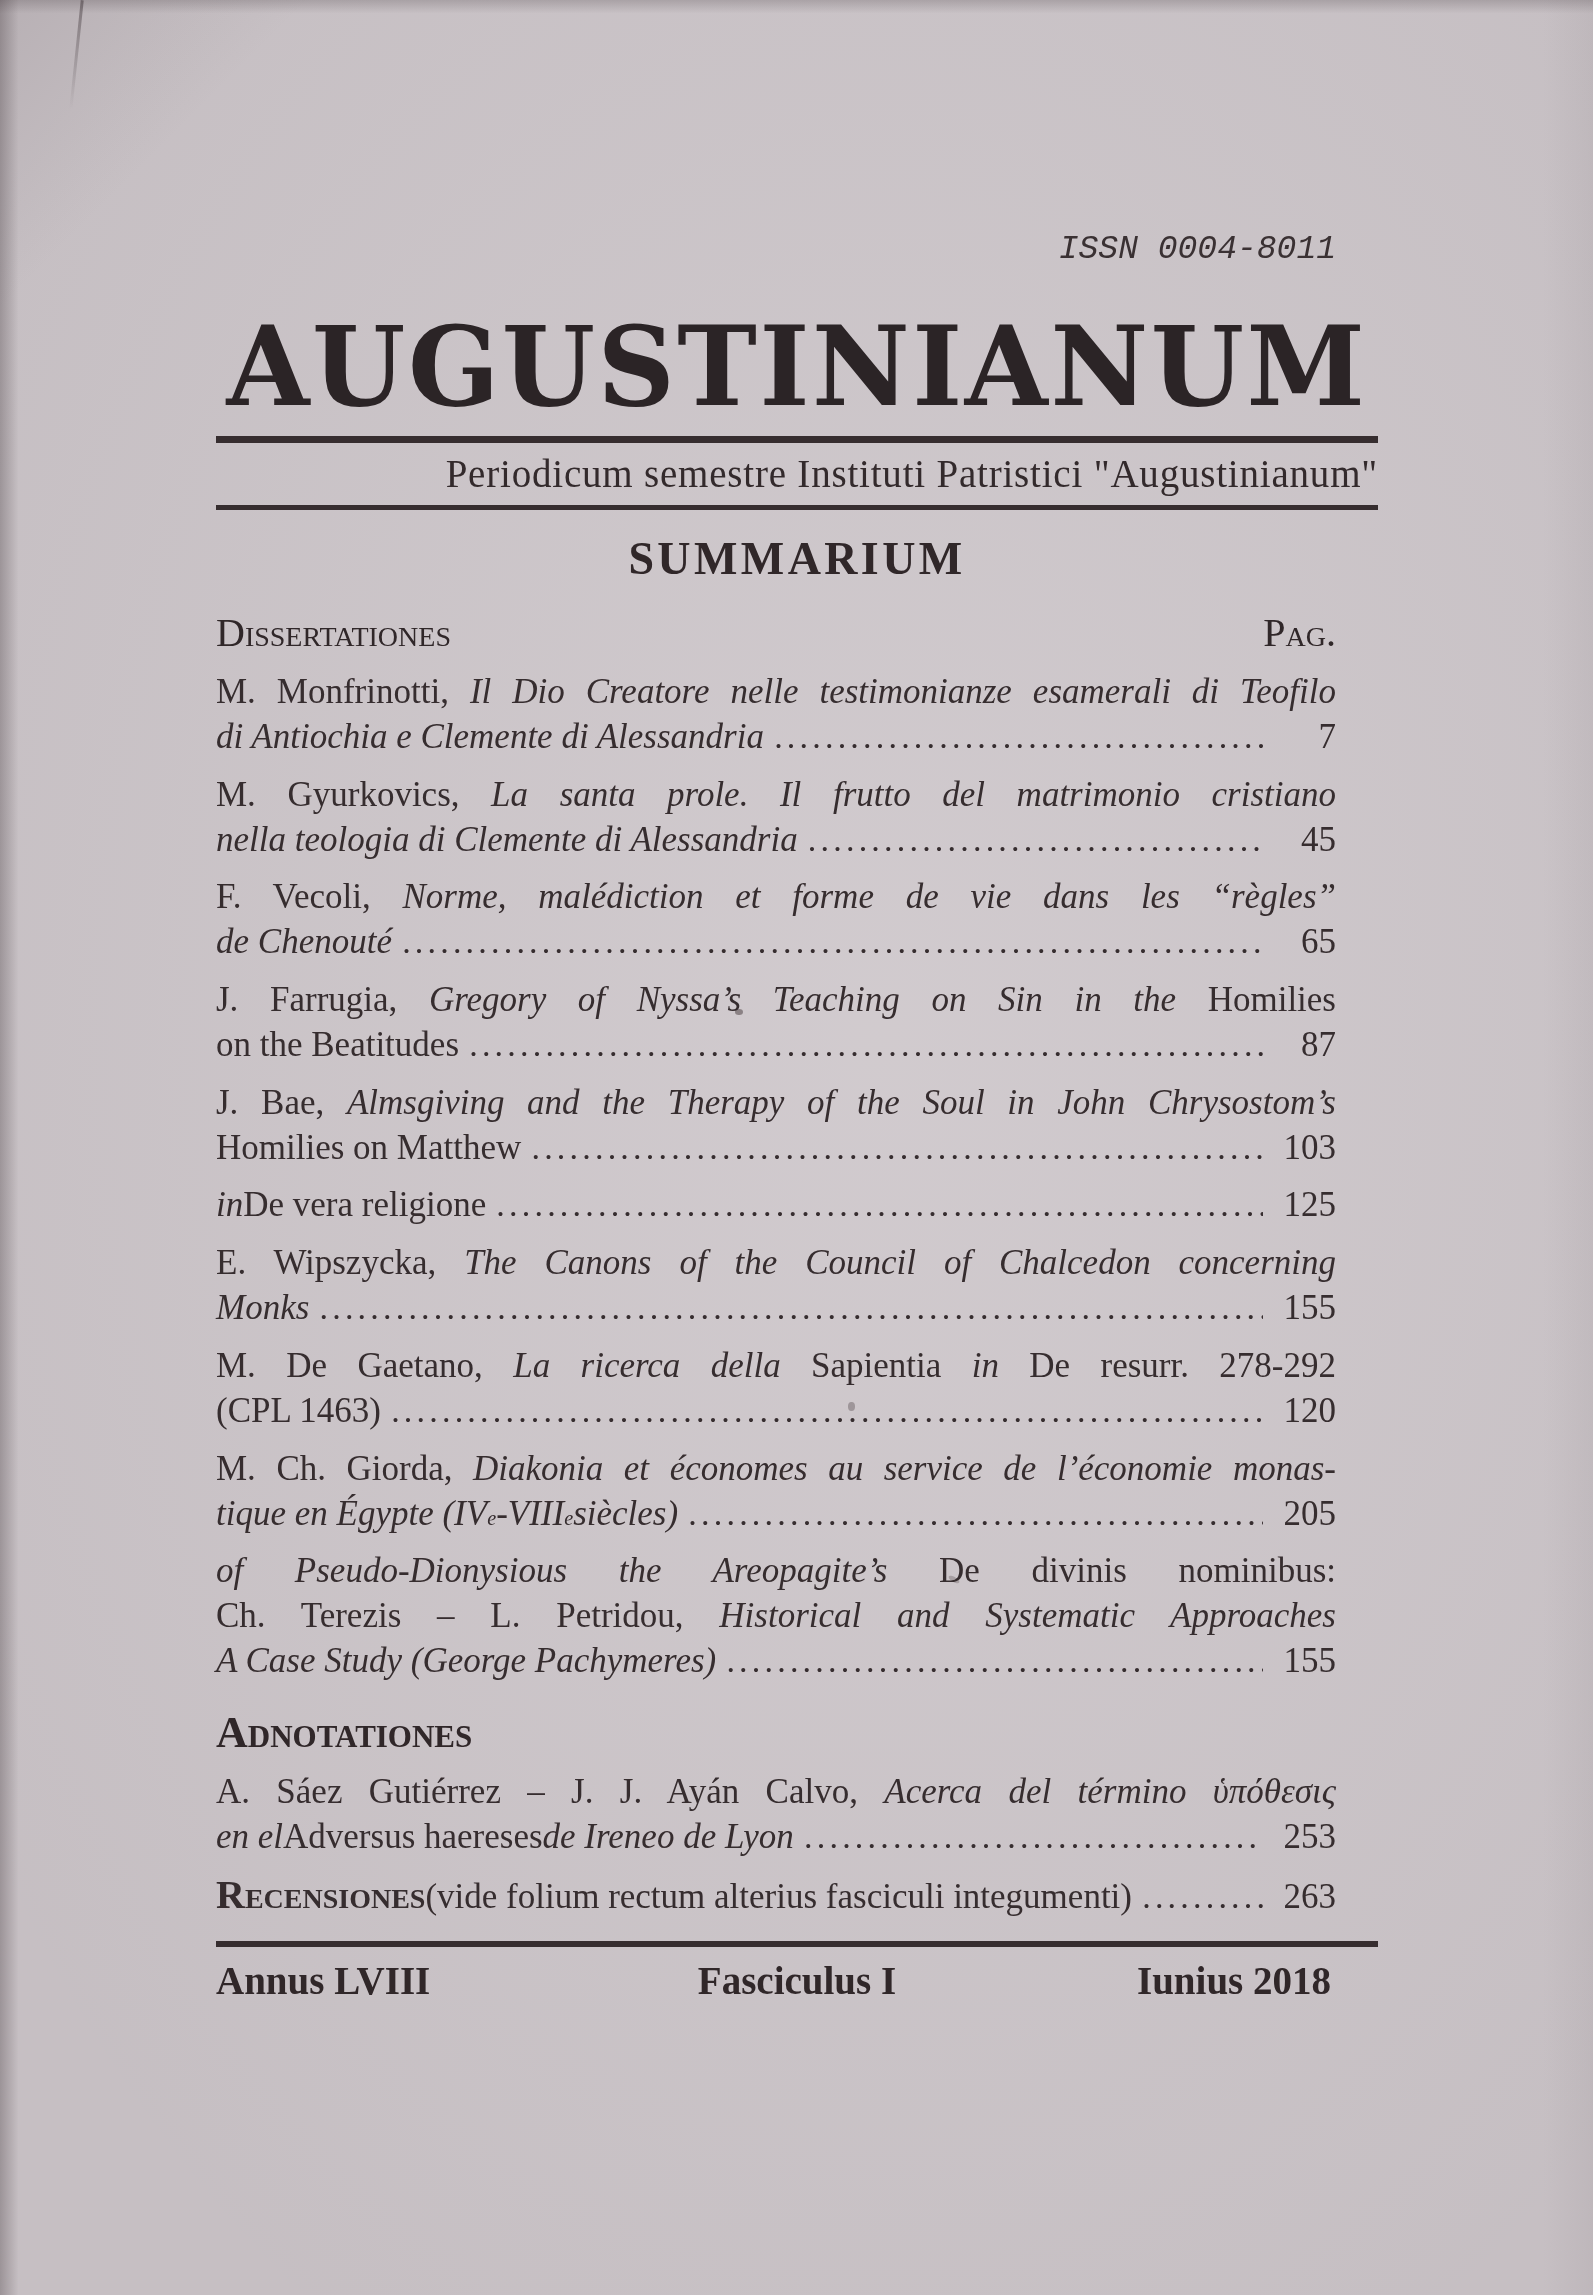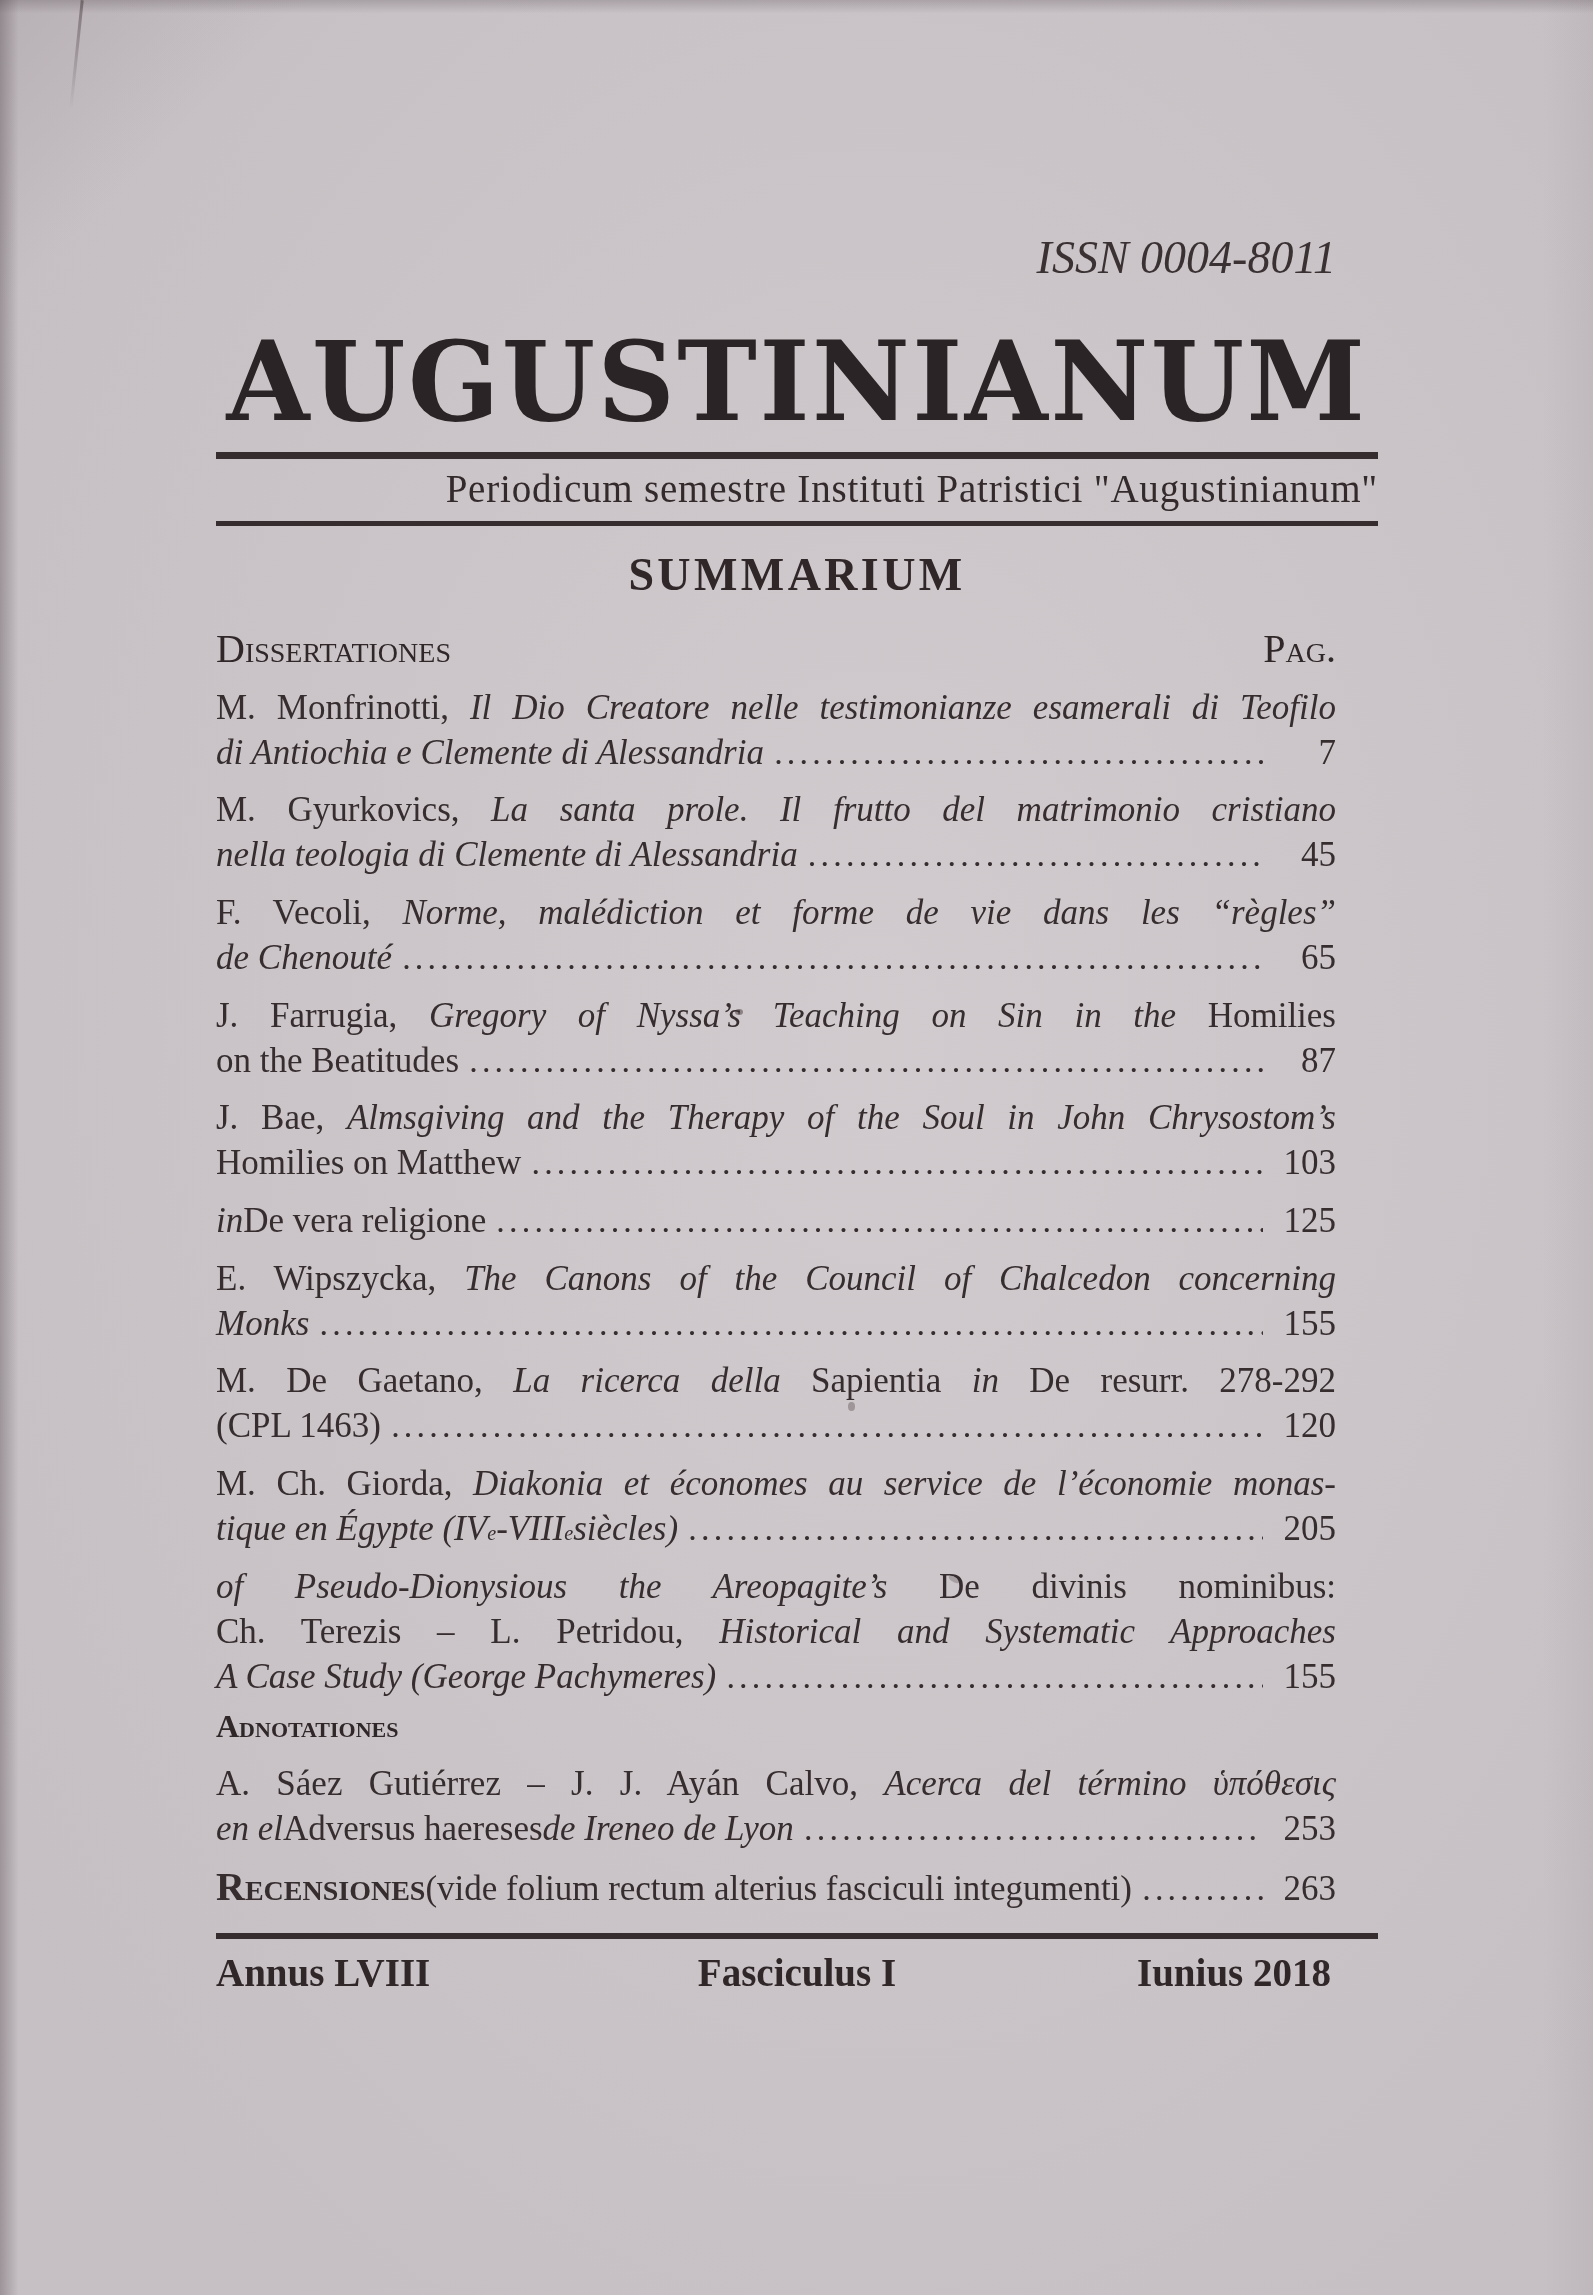--- a/index.html
+++ b/index.html
@@ -16,22 +16,23 @@
       radial-gradient(ellipse at 55% 45%, rgba(255,255,255,0.10), rgba(0,0,0,0.03) 85%);
     font-family:"Liberation Serif","DejaVu Serif",serif;
     color:#362d2f;
     overflow:hidden;
   }
   .content { position:absolute; left:216px; top:0; width:1162px; }
 
   .issn {
     margin-top:230px;
     text-align:right; padding-right:42px;
-    font-style:italic; font-size:46px; line-height:1.2;
+    font-style:italic; font-size:33px; line-height:1.2;
     color:#3a3133;
+    font-family:Liberation Mono, monospace;
   }
   .journal-title {
     margin-top:41px;
     text-align:center;
     font-family:"DejaVu Serif","Liberation Serif",serif;
     font-weight:bold;
     font-size:107px; line-height:1.05;
     letter-spacing:2.5px;
     color:#2b2426;
     transform:scaleY(1.04);
@@ -68,22 +69,22 @@
   .seg.sup { font-size:0.58em; vertical-align:super; line-height:0; }
   .dots {
     flex:1 1 0; min-width:8.5px;
     overflow:hidden; white-space:nowrap;
     letter-spacing:4.2px; font-size:34px;
     margin:0 6.8px 0 10.2px;
     color:#362d2f;
   }
   .page-num { min-width:66px; text-align:right; flex:0 0 auto; }
   .section-heading {
-    font-variant:small-caps; font-weight:bold; font-size:32px;
-    margin-top:4px; line-height:46px;
+    font-variant:small-caps; font-weight:bold; font-size:44px;
+    margin-top:27px; line-height:46px;
     color:#302729;
   }
 
   .footer-rule { height:6px; margin-top:22px; }
   .page-footer {
     display:grid; grid-template-columns:1fr auto 1fr; align-items:baseline;
     margin-top:11px;
     font-weight:bold; font-size:39px;
     color:#302729;
   }

